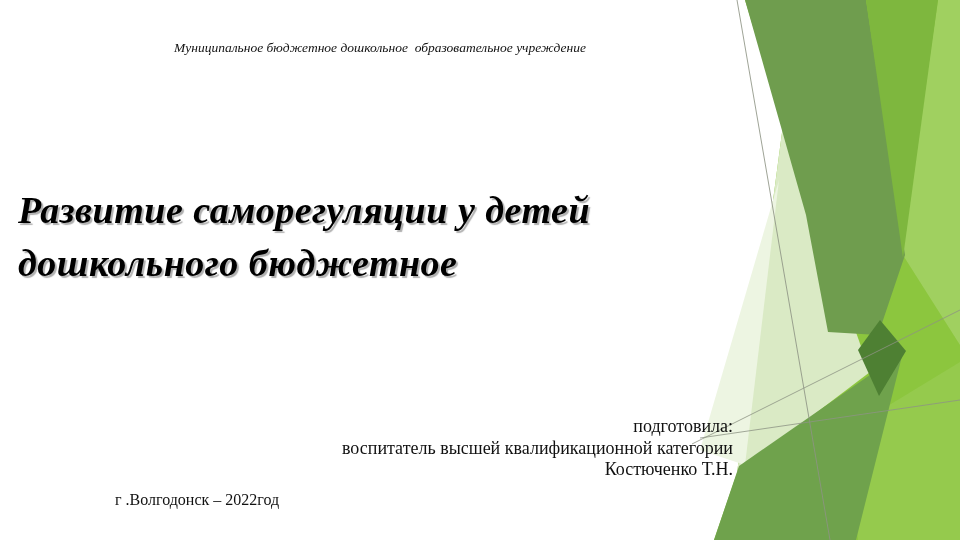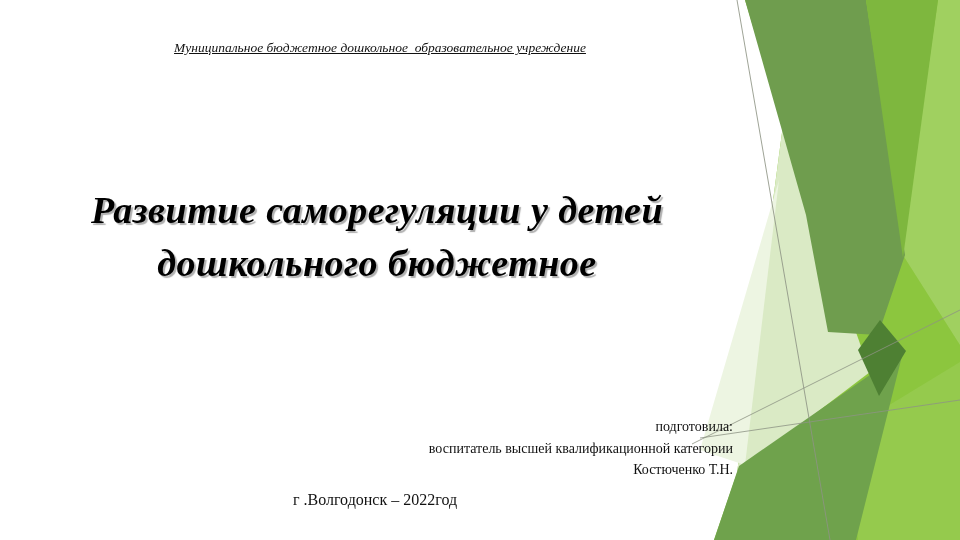--- a/index.html
+++ b/index.html
@@ -37,51 +37,48 @@
     left: 118px;
     width: 524px;
     text-align: center;
     font-style: italic;
     font-size: 13.5px;
     line-height: 22px;
     color: #111111;
   }
   .institution-header .hline {
     white-space: pre-wrap;
-    text-decoration: underline;
   }
   .main-title {
     position: absolute;
     top: 184px;
     left: 18px;
     width: 718px;
-    text-align: center;
     font-weight: bold;
     font-style: italic;
     font-size: 38px;
     line-height: 53px;
     letter-spacing: 0.5px;
     color: #000000;
     text-shadow: 2px 2px 1px rgba(110,110,110,0.55);
   }
   .credits {
     position: absolute;
     top: 416px;
     right: 227px;
     text-align: right;
-    font-size: 14px;
+    font-size: 18px;
     line-height: 21.5px;
     color: #111111;
   }
   .footer-line {
     position: absolute;
     top: 491px;
     left: 115px;
     width: 520px;
-    text-align: center;
     font-size: 16px;
     color: #111111;
   }
 </style>
 </head>
 <body>
 
 <div class="slide">
 
   <svg class="decoration-svg" width="960" height="540" viewBox="0 0 960 540">

